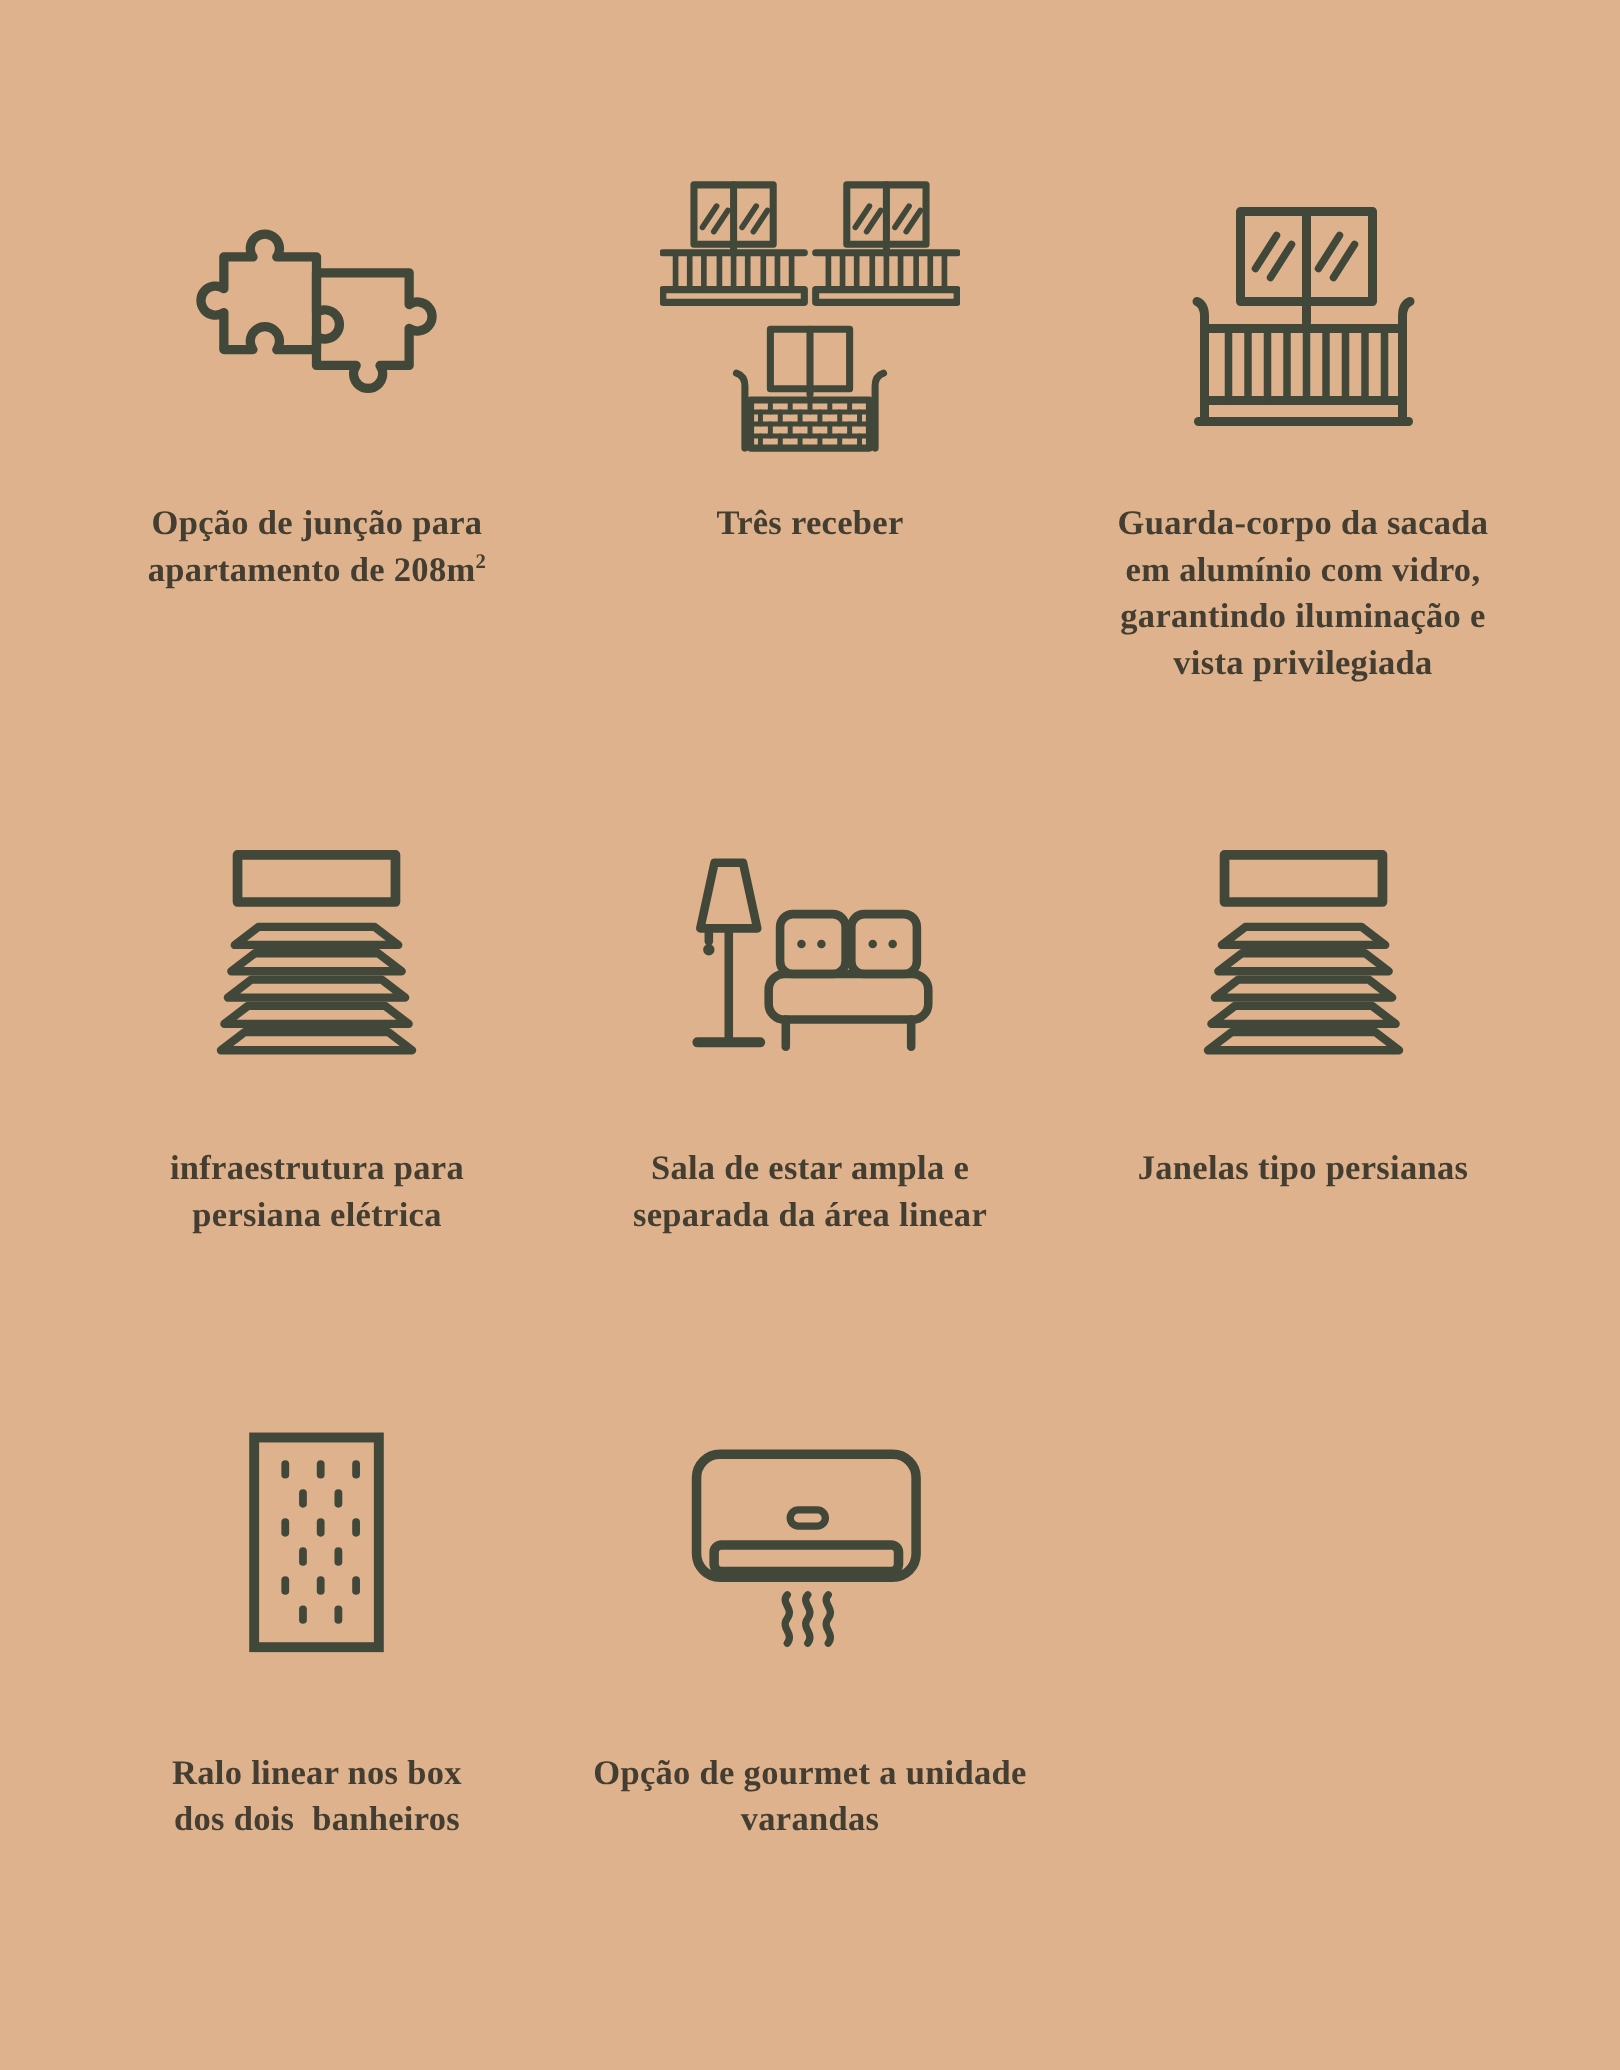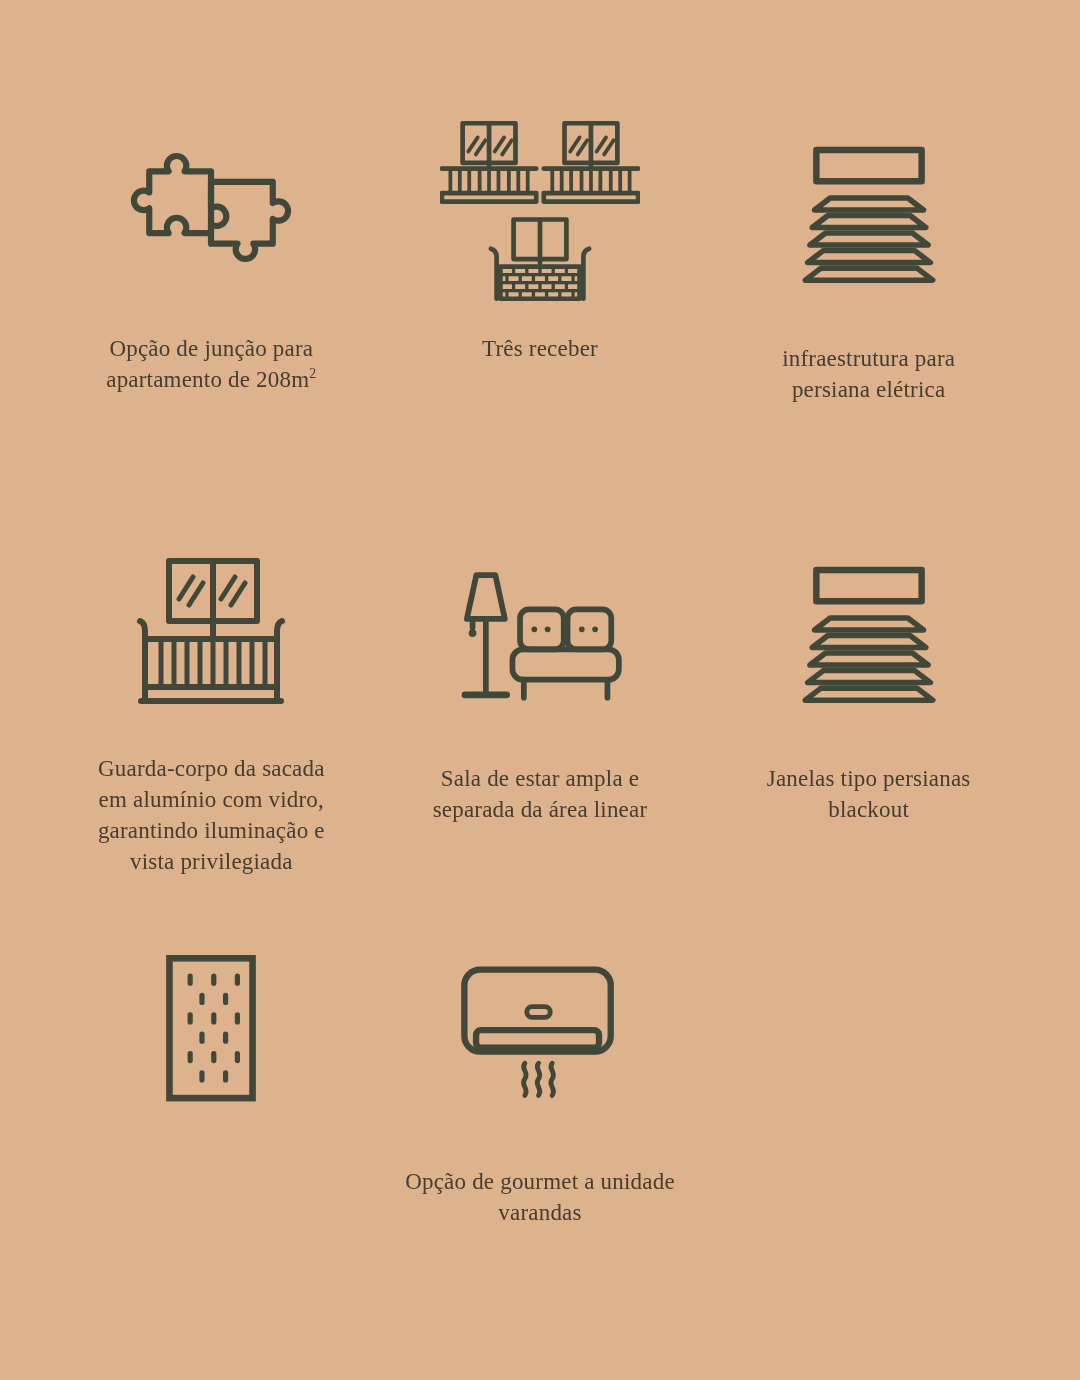--- a/index.html
+++ b/index.html
@@ -20,21 +20,21 @@
   .cell { display:flex; flex-direction:column; align-items:center; }
   .icon-box { display:flex; align-items:center; justify-content:center; width:100%; }
   .row1 .icon-box { height:245px; }
   .row2 .icon-box { height:255px; }
   .row3 .icon-box { height:268px; }
   .icon-box svg { color: var(--ink); }
   .caption {
     text-align:center;
     color: var(--text);
     font-size: 23px;
-    font-weight: 400;
+    font-weight: 700;
     line-height: 31px;
     letter-spacing: 0.2px;
     max-width: 310px;
   }
   .cap-line { white-space: pre-wrap; }
   sup.sq { font-size: 0.6em; vertical-align: super; line-height: 0; }
   g.stroked { stroke: currentColor; fill: none; stroke-linecap: round; stroke-linejoin: round; }
 </style>
 </head>
 <body>
@@ -121,41 +121,20 @@
             <line x1="127" y1="187.5" x2="127" y2="196"></line>
             <line x1="141" y1="187.5" x2="141" y2="196"></line>
         </g>
       </svg>
     </div>
     <div class="caption">
       <div class="cap-line">Três receber</div>
     </div>
   </div>
 
-  <div class="cell row2">
-    <div class="icon-box">
-      <svg width="176" height="157" viewBox="0 0 190 170">
-        <g class="stroked" stroke-width="7">
-          <rect x="38" y="14" width="114" height="34"></rect>
-        </g>
-        <g class="stroked" stroke-width="6">
-          <path d="M 36 79 L 53 66 L 137 66 L 154 79 Z"></path>
-          <path d="M 33.5 98 L 50.5 85 L 139.5 85 L 156.5 98 Z"></path>
-          <path d="M 31 117 L 48 104 L 142 104 L 159 117 Z"></path>
-          <path d="M 28.5 136 L 45.5 123 L 144.5 123 L 161.5 136 Z"></path>
-          <path d="M 26 155 L 43 142 L 147 142 L 164 155 Z"></path>
-        </g>
-      </svg>
-    </div>
-    <div class="caption">
-      <div class="cap-line">infraestrutura para</div>
-      <div class="cap-line">persiana elétrica</div>
-    </div>
-  </div>
-
   <div class="cell row1">
     <div class="icon-box">
       <svg width="180" height="168" viewBox="0 0 180 168">
         <g class="stroked" stroke-width="6">
           <rect x="48" y="14" width="88" height="60"></rect>
           <line x1="92" y1="14" x2="92" y2="88"></line>
           <path d="M 24 152 L 24 84 Q 24 76 19 74"></path>
           <path d="M 156 152 L 156 84 Q 156 76 161 74"></path>
           <line x1="24" y1="92" x2="156" y2="92"></line>
           <line x1="24" y1="140" x2="156" y2="140"></line>
@@ -181,20 +160,41 @@
     <div class="caption">
       <div class="cap-line">Guarda-corpo da sacada</div>
       <div class="cap-line">em alumínio com vidro,</div>
       <div class="cap-line">garantindo iluminação e</div>
       <div class="cap-line">vista privilegiada</div>
     </div>
   </div>
 
   <div class="cell row2">
     <div class="icon-box">
+      <svg width="176" height="157" viewBox="0 0 190 170">
+        <g class="stroked" stroke-width="7">
+          <rect x="38" y="14" width="114" height="34"></rect>
+        </g>
+        <g class="stroked" stroke-width="6">
+          <path d="M 36 79 L 53 66 L 137 66 L 154 79 Z"></path>
+          <path d="M 33.5 98 L 50.5 85 L 139.5 85 L 156.5 98 Z"></path>
+          <path d="M 31 117 L 48 104 L 142 104 L 159 117 Z"></path>
+          <path d="M 28.5 136 L 45.5 123 L 144.5 123 L 161.5 136 Z"></path>
+          <path d="M 26 155 L 43 142 L 147 142 L 164 155 Z"></path>
+        </g>
+      </svg>
+    </div>
+    <div class="caption">
+      <div class="cap-line">infraestrutura para</div>
+      <div class="cap-line">persiana elétrica</div>
+    </div>
+  </div>
+
+  <div class="cell row2">
+    <div class="icon-box">
       <svg width="200" height="152" viewBox="0 0 210 160">
         <g class="stroked" stroke-width="6">
           <path d="M 38 16 L 58 16 L 68 62 L 28 62 Z"></path>
           <line x1="34" y1="62" x2="34" y2="71"></line>
           <line x1="48" y1="62" x2="48" y2="140"></line>
           <line x1="26" y1="142" x2="70" y2="142" stroke-width="7"></line>
           <rect x="84" y="52" width="46" height="42" rx="9"></rect>
           <rect x="134" y="52" width="46" height="42" rx="9"></rect>
           <rect x="76" y="94" width="112" height="32" rx="11"></rect>
           <line x1="88" y1="126" x2="88" y2="145"></line>
@@ -225,21 +225,20 @@
           <path d="M 36 79 L 53 66 L 137 66 L 154 79 Z"></path>
           <path d="M 33.5 98 L 50.5 85 L 139.5 85 L 156.5 98 Z"></path>
           <path d="M 31 117 L 48 104 L 142 104 L 159 117 Z"></path>
           <path d="M 28.5 136 L 45.5 123 L 144.5 123 L 161.5 136 Z"></path>
           <path d="M 26 155 L 43 142 L 147 142 L 164 155 Z"></path>
         </g>
       </svg>
     </div>
     <div class="caption">
       <div class="cap-line">Janelas tipo persianas</div>
-      <div class="cap-line">blackout</div>
     </div>
   </div>
 
 
   <div class="cell row3">
     <div class="icon-box">
       <svg width="170" height="170" viewBox="0 0 180 180">
         <rect x="46" y="12" width="88" height="148" class="stroked" stroke="currentColor" fill="none" stroke-width="7"></rect>
         <g fill="currentColor" stroke="none">
           <rect x="65.2" y="28" width="5.5" height="13" rx="2.7"></rect>
@@ -253,20 +252,24 @@
           <rect x="77.7" y="89.5" width="5.5" height="13" rx="2.7"></rect>
             <rect x="102.7" y="89.5" width="5.5" height="13" rx="2.7"></rect>
           <rect x="65.2" y="110" width="5.5" height="13" rx="2.7"></rect>
             <rect x="90.2" y="110" width="5.5" height="13" rx="2.7"></rect>
             <rect x="115.2" y="110" width="5.5" height="13" rx="2.7"></rect>
           <rect x="77.7" y="130.5" width="5.5" height="13" rx="2.7"></rect>
             <rect x="102.7" y="130.5" width="5.5" height="13" rx="2.7"></rect>
         </g>
       </svg>
     </div>
+    <div class="caption">
+      <div class="cap-line">Ralo linear nos box</div>
+      <div class="cap-line">dos dois  banheiros</div>
+    </div>
   </div>
 
   <div class="cell row3">
     <div class="icon-box">
       <svg width="205" height="161" viewBox="0 0 210 165">
         <g class="stroked" stroke-width="6.5">
           <rect x="28" y="18" width="150" height="84" rx="16"></rect>
           <rect x="40" y="80" width="126" height="18" rx="5" style="fill:var(--bg)"></rect>
           <rect x="92" y="56" width="24" height="11" rx="5.5" stroke-width="5"></rect>
         </g>

